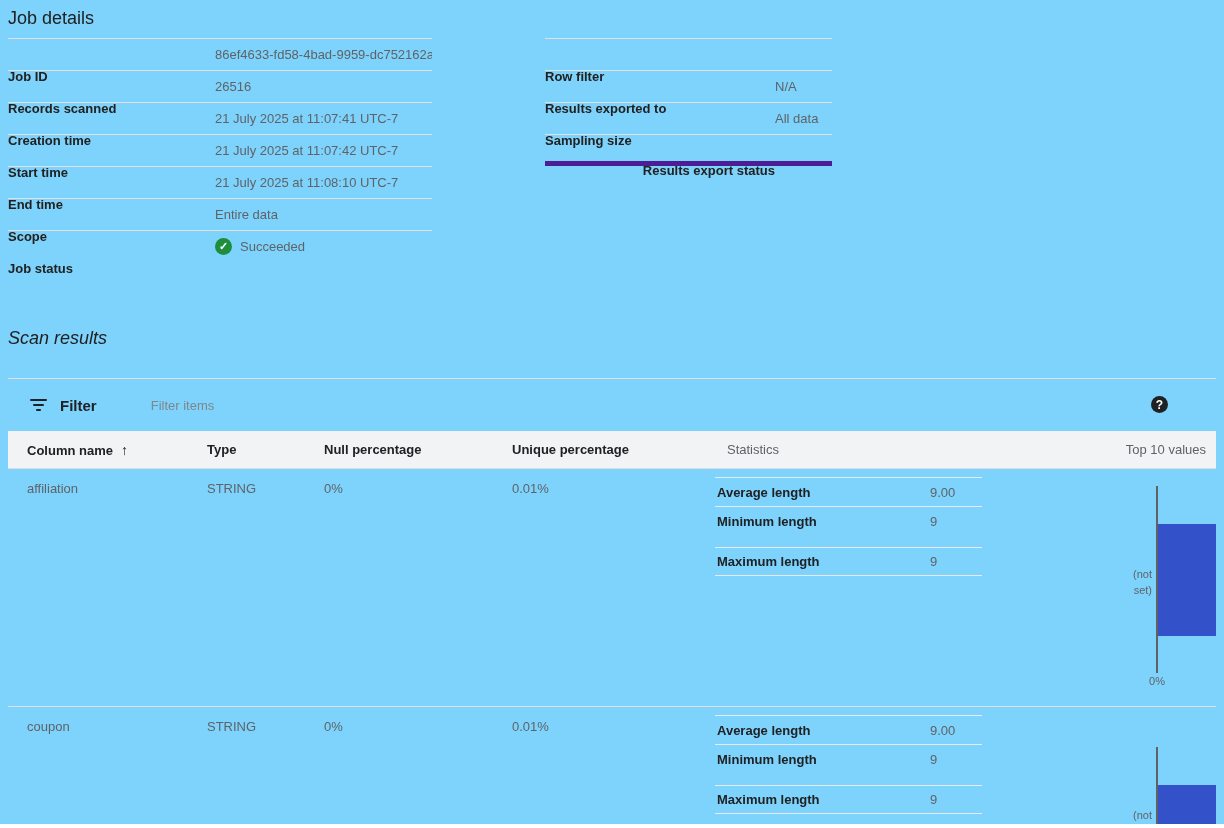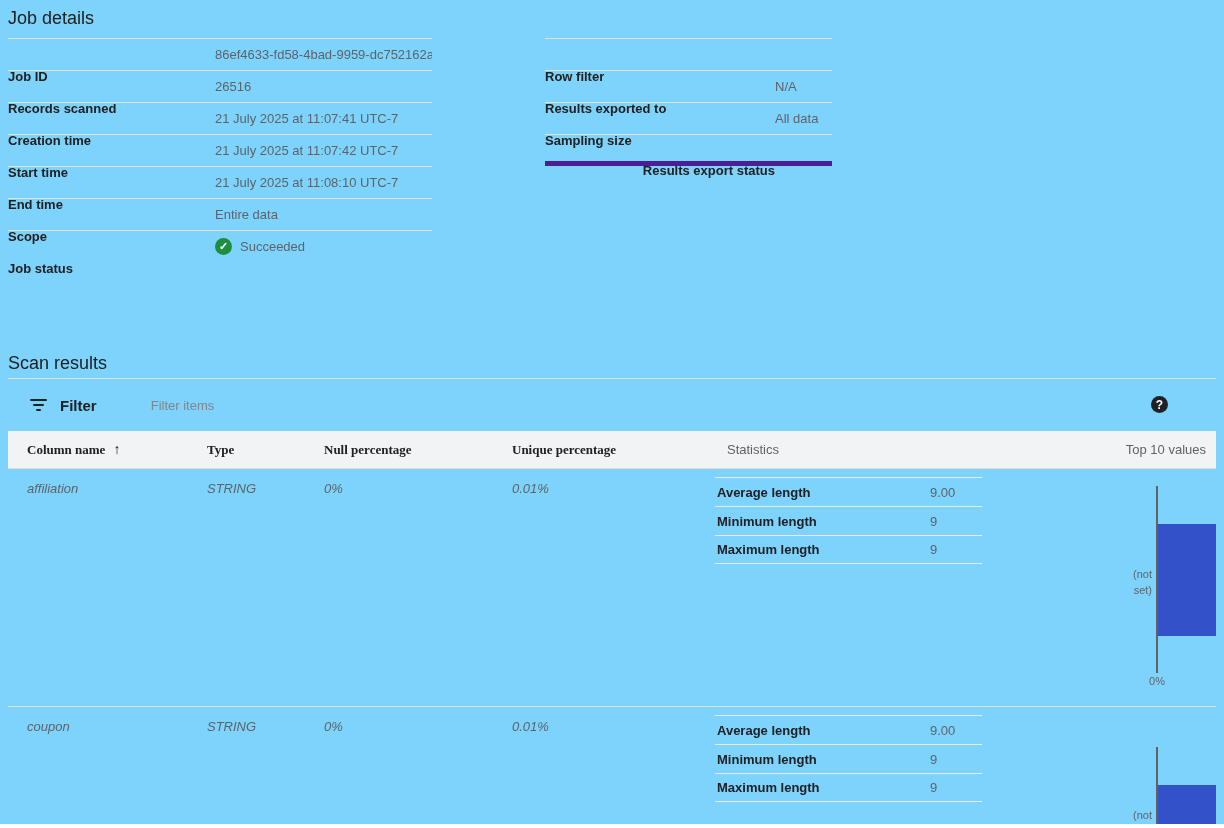--- a/index.html
+++ b/index.html
@@ -2,21 +2,21 @@
 <html><head>
 <meta charset="utf-8">
 <style>
   * { margin:0; padding:0; box-sizing:border-box; }
   body { background:#fff; }
   .page { position:relative; width:1224px; height:824px; background:#7dd3fc;
           font-family:"Liberation Sans", sans-serif; color:#202124; overflow:hidden; }
 
   .section-title { position:absolute; left:8px; font-size:18px; font-weight:400; color:#212121; }
   .title-job { top:8px; }
-  .title-scan { top:353px; }
+  .title-scan { top:328px;font-style:italic; }
 
   
   .dtable { position:absolute; font-size:13px; }
   .dtable-left  { left:8px;  top:38px; width:424px; }
   .dtable-right { left:545px; top:38px; width:287px; }
   .drow { display:flex; align-items:center; height:32px; border-top:1px solid #e0e0e0; }
   .dtable-right .drow:last-child { border-bottom:5px solid #4c1d95;text-align:right; }
   .dlabel { font-weight:700; color:#212121; flex:none;margin-top:44px; }
   .dtable-left  .dlabel { width:207px; }
   .dtable-right .dlabel { width:230px; }
@@ -40,34 +40,34 @@
   .filter-input { margin-left:18px; border:none; outline:none; background:transparent;
                   font-family:"Liberation Sans", sans-serif; font-size:13px; color:#5f6368; width:420px;padding-left:36px; }
   .filter-input::placeholder { color:#80868b; opacity:1; }
   .help-badge { position:absolute; right:48px; top:17px; width:17px; height:17px; border-radius:50%;
                 background:#202124; color:#fff; font-size:12px; font-weight:700;
                 display:flex; align-items:center; justify-content:center; cursor:pointer; }
 
   .thead { position:absolute; top:52px; left:0; right:0; height:38px;
            background:#f1f3f4; border-bottom:1px solid #dadce0; font-size:13px; }
   .th { position:absolute; top:11px; white-space:nowrap; }
-  .th-bold { font-weight:700; color:#202124;font-family:Liberation Serif, serif; }
+  .th-bold { font-weight:700; color:#202124; }
   .th-gray { font-weight:400; color:#5f6368;margin-left:8px; }
   .c-name { left:19px; } .c-type { left:199px; } .c-null { left:316px; }
   .c-uniq { left:504px; } .c-stats { left:711px; } .c-top { right:10px; }
   .sort-arrow { font-weight:400; margin-left:8px; font-size:14px; color:#202124; }
 
   .trow { position:absolute; left:0; right:0; }
   .trow-1 { top:90px;  height:237px; }
   .trow-2 { top:327px; height:200px; border-top:1px solid #e0e0e0; }
-  .cell { position:absolute; top:12px; font-size:13px; color:#5f6368; white-space:nowrap;font-style:italic; }
+  .cell { position:absolute; top:12px; font-size:13px; color:#5f6368; white-space:nowrap; }
 
   .stats-table { position:absolute; left:707px; top:8px; width:267px; font-size:13px; }
   .srow { display:flex; align-items:center; height:29px; border-top:1px solid #e8eaed; }
-  .srow:last-child { border-bottom:1px solid #e8eaed; }
+  .srow:last-child { border-bottom:1px solid #e8eaed;margin-top:12px; }
   .slabel { font-weight:700; color:#202124; width:215px; padding-left:2px; flex:none; }
   .svalue { color:#5f6368; }
 
   .chart { position:absolute; left:1092px; top:0; width:116px; height:100%; }
   .chart-axis { position:absolute; left:56px; width:2px; background:#616161; }
   .chart-bar  { position:absolute; left:58px; right:0; background:#3351c8; }
   .chart-cat  { position:absolute; left:0; width:52px; text-align:right;
                 font-size:11px; color:#5f6368; line-height:16px; }
   .chart-tick { position:absolute; left:40px; width:34px; text-align:center;
                 font-size:11px; color:#5f6368; }

